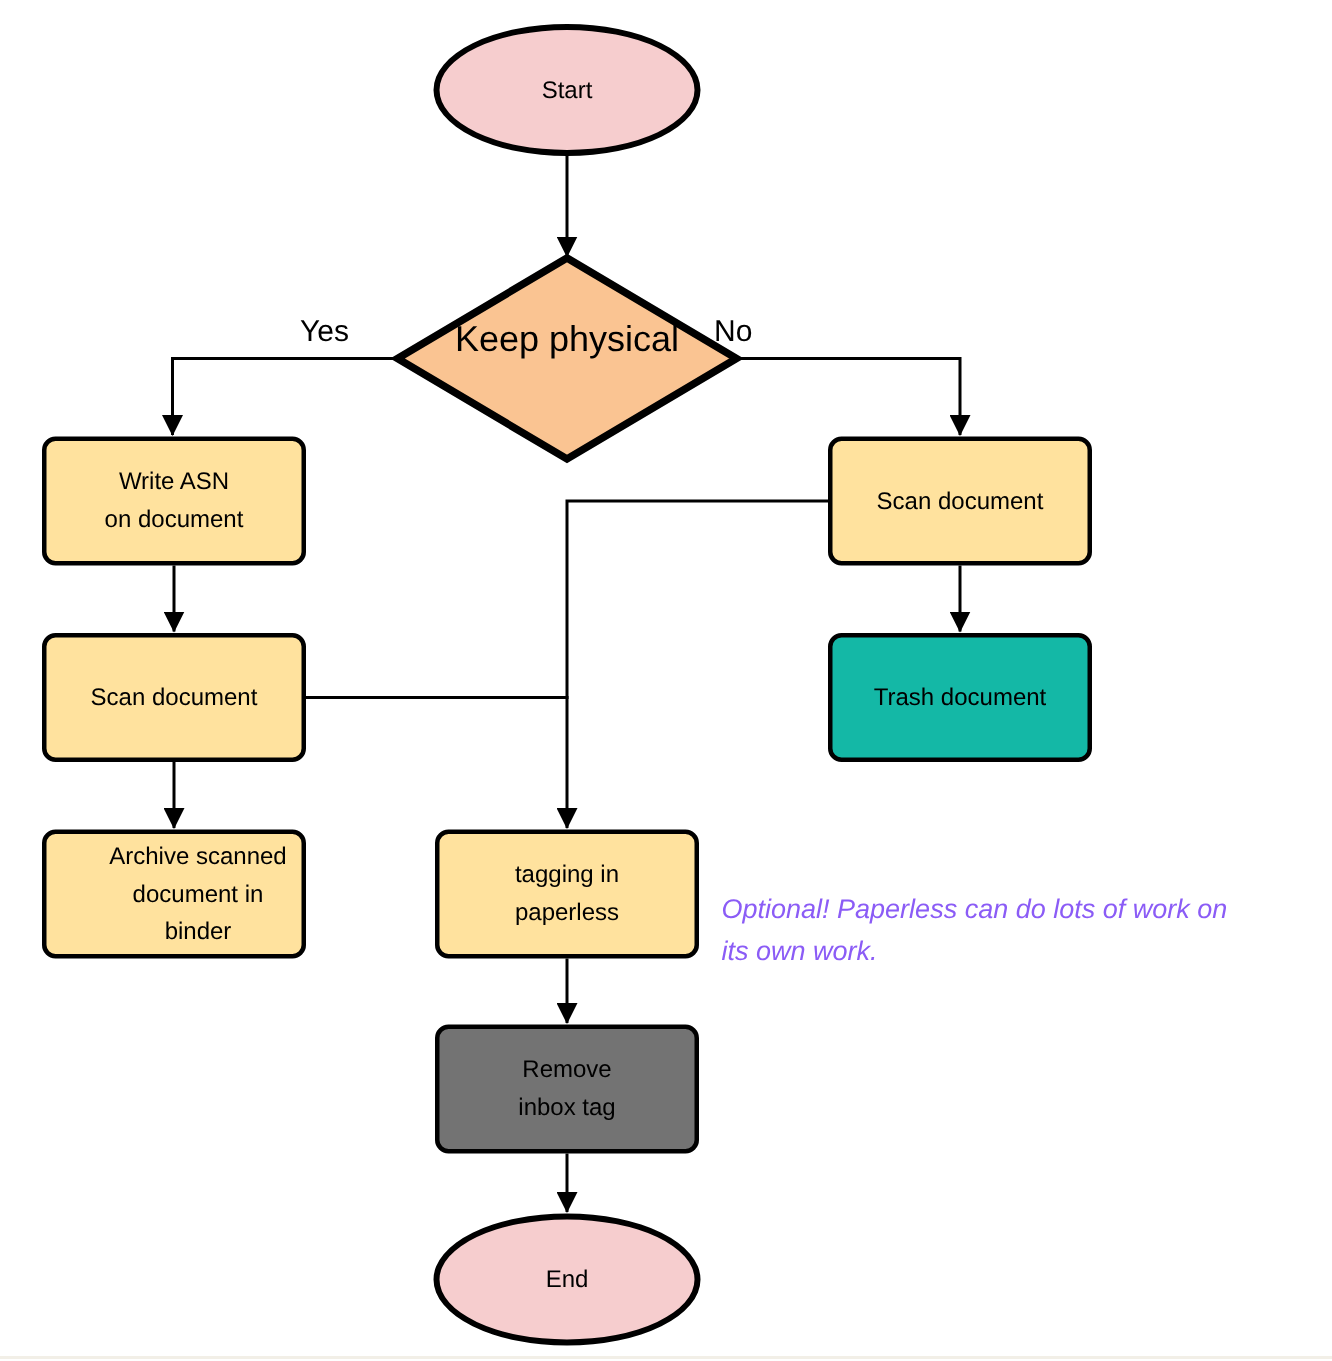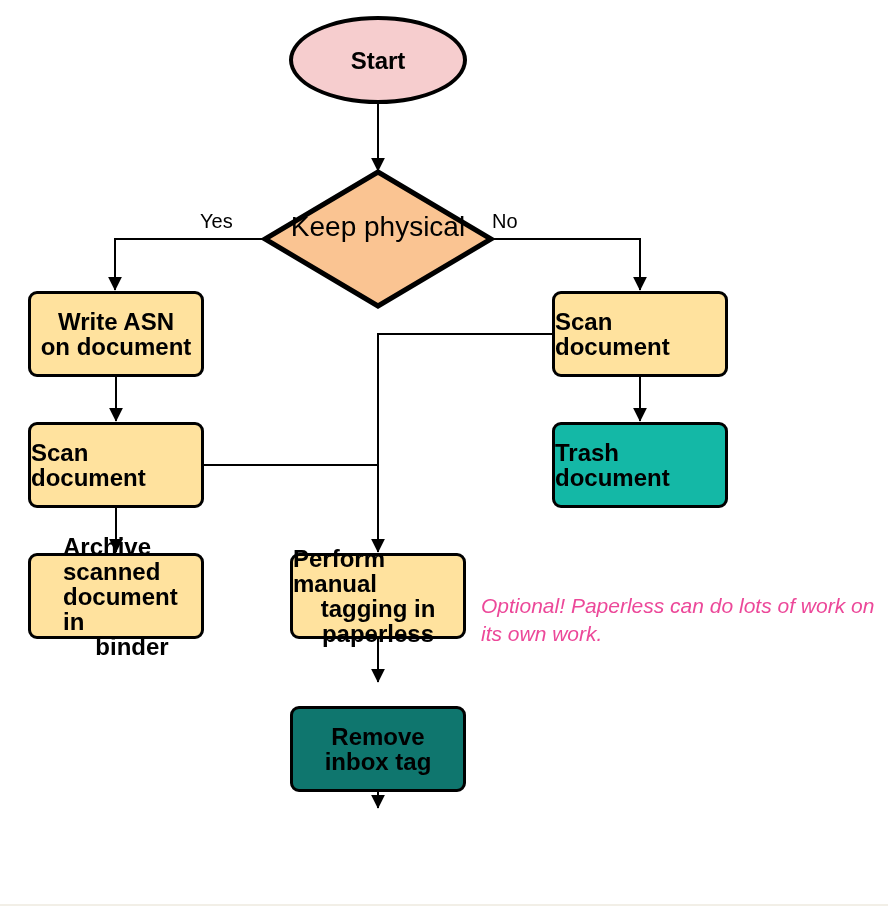--- a/index.html
+++ b/index.html
@@ -30,65 +30,65 @@
     stroke-width: 5;
     stroke-linejoin: miter;
   }
   .node {
     position: absolute;
     box-sizing: border-box;
     display: flex;
     flex-direction: column;
     align-items: center;
     justify-content: center;
+    text-align: center;
     color: #000000;
-    font-size: 24px;
+    font-size: 16px;
     line-height: 25px;
-    font-weight: bold;
   }
   .process {
     width: 176px;
     height: 86px;
     border: 3px solid #000000;
     border-radius: 9px;
   }
   .terminal {
     width: 178px;
     height: 88px;
     border: 4px solid #000000;
     border-radius: 50%;
   }
   .decision-label {
     position: absolute;
     left: 268px;
     top: 214px;
     width: 220px;
     text-align: center;
-    font-size: 28px;
+    font-size: 24px;
     line-height: 25px;
     color: #000000;
   }
   .edge-label {
     position: absolute;
     width: 60px;
     text-align: left;
     font-size: 20px;
     line-height: 22px;
     color: #000000;
   }
   .edge-label.yes { left: 200px; top: 210px; }
-  .edge-label.no  { left: 492px; top: 210px; }
+  .edge-label.no  { left: 476px; top: 210px; }
   .note {
     position: absolute;
     left: 481px;
     top: 592px;
-    font-size: 21px;
+    font-size: 18px;
     line-height: 28px;
     font-style: italic;
-    color: #ec4899;
+    color: #8b5cf6;
     white-space: nowrap;
   }
   .bottom-edge {
     position: absolute;
     left: 0;
     top: 904px;
     width: 888px;
     height: 2px;
     background: #f2efe7;
   }
@@ -147,30 +147,32 @@
 
   <div class="node process" style="left: 552px; top: 291px; background: rgb(255, 226, 158);">
     <div>Scan document</div>
   </div>
 
   <div class="node process" style="left: 552px; top: 422px; background: #14b8a6;">
     <div>Trash document</div>
   </div>
 
   <div class="node process" style="left: 290px; top: 553px; background: rgb(255, 226, 158);">
-    <div>Perform manual</div>
     <div>tagging in</div>
     <div>paperless</div>
   </div>
 
-  <div class="node process" style="left: 290px; top: 683px; background: #0f766e; margin-top: 23px;">
+  <div class="node process" style="left: 290px; top: 683px; background: #737373;">
     <div>Remove</div>
     <div>inbox tag</div>
   </div>
 
+  <div class="node terminal" style="left: 289px; top: 809px; background: rgb(246, 205, 206);">
+    <div>End</div>
+  </div>
 
   <div class="note">
     <div>Optional! Paperless can do lots of work on</div>
     <div>its own work.</div>
   </div>
 
   <div class="bottom-edge"></div>
 
 </div>
 

